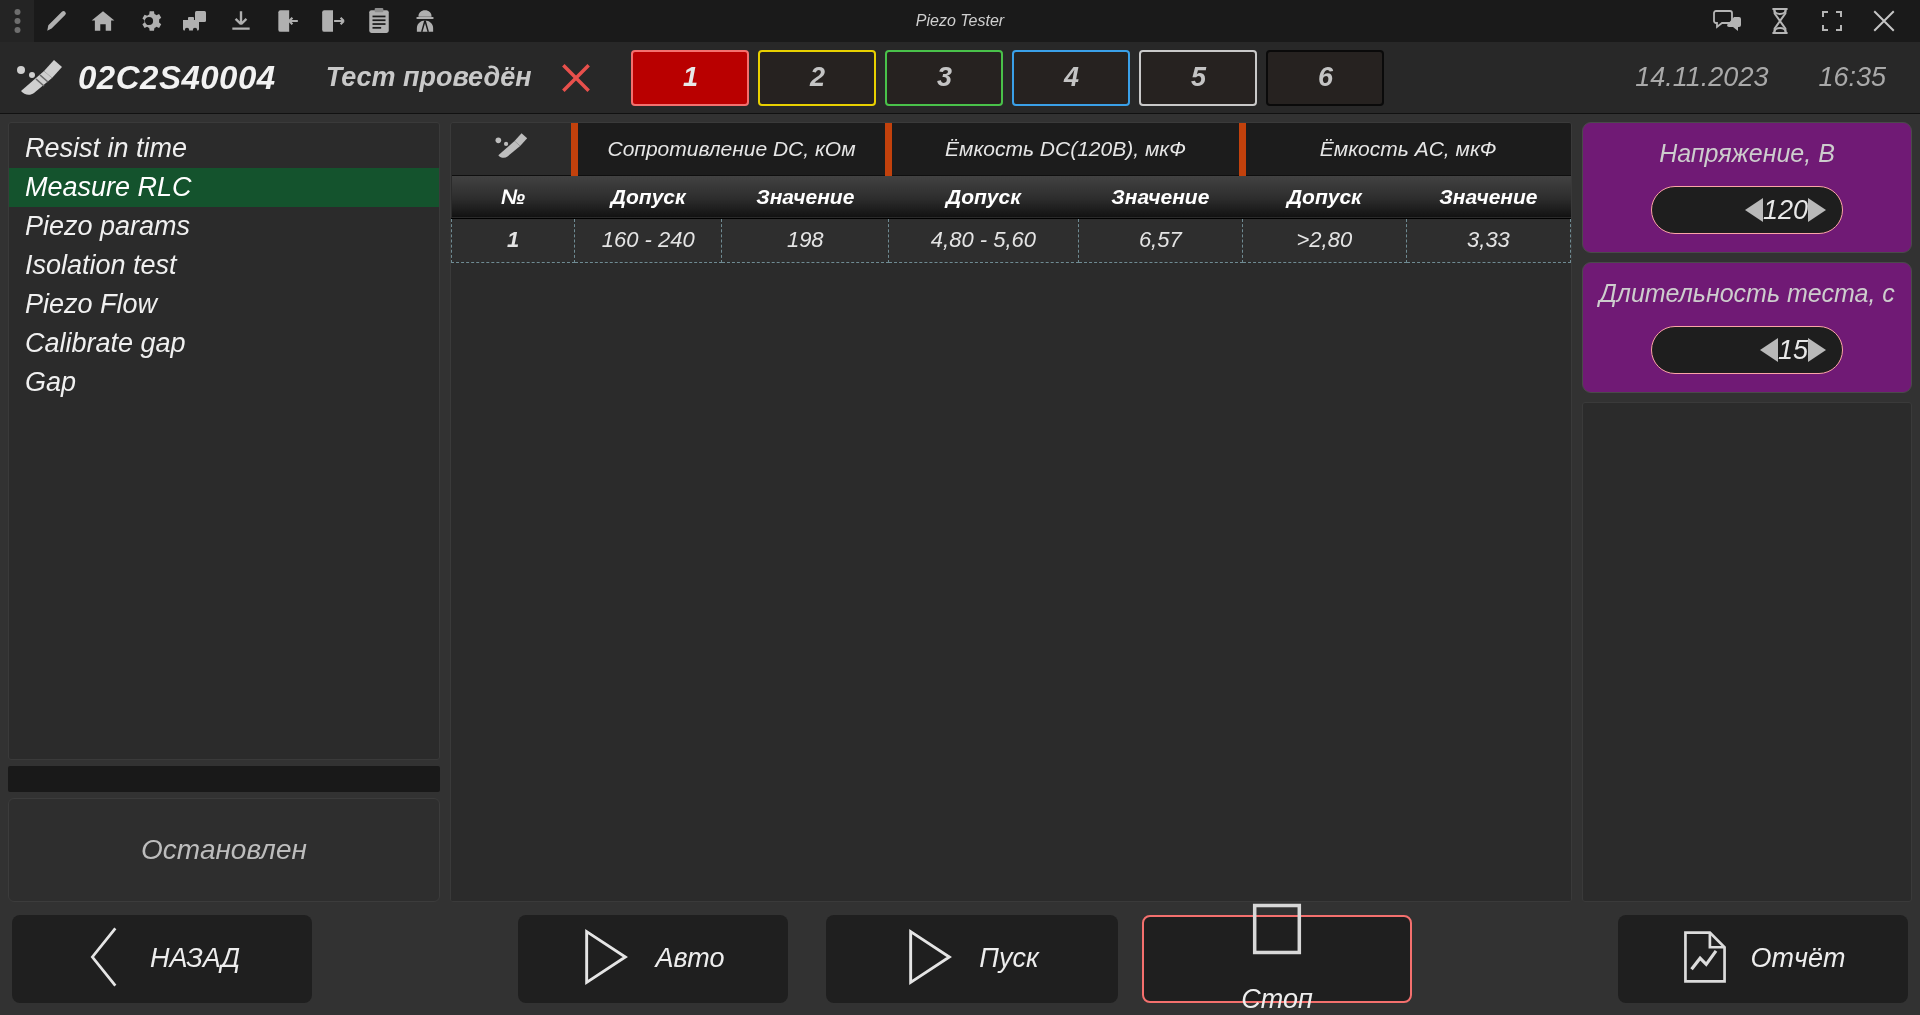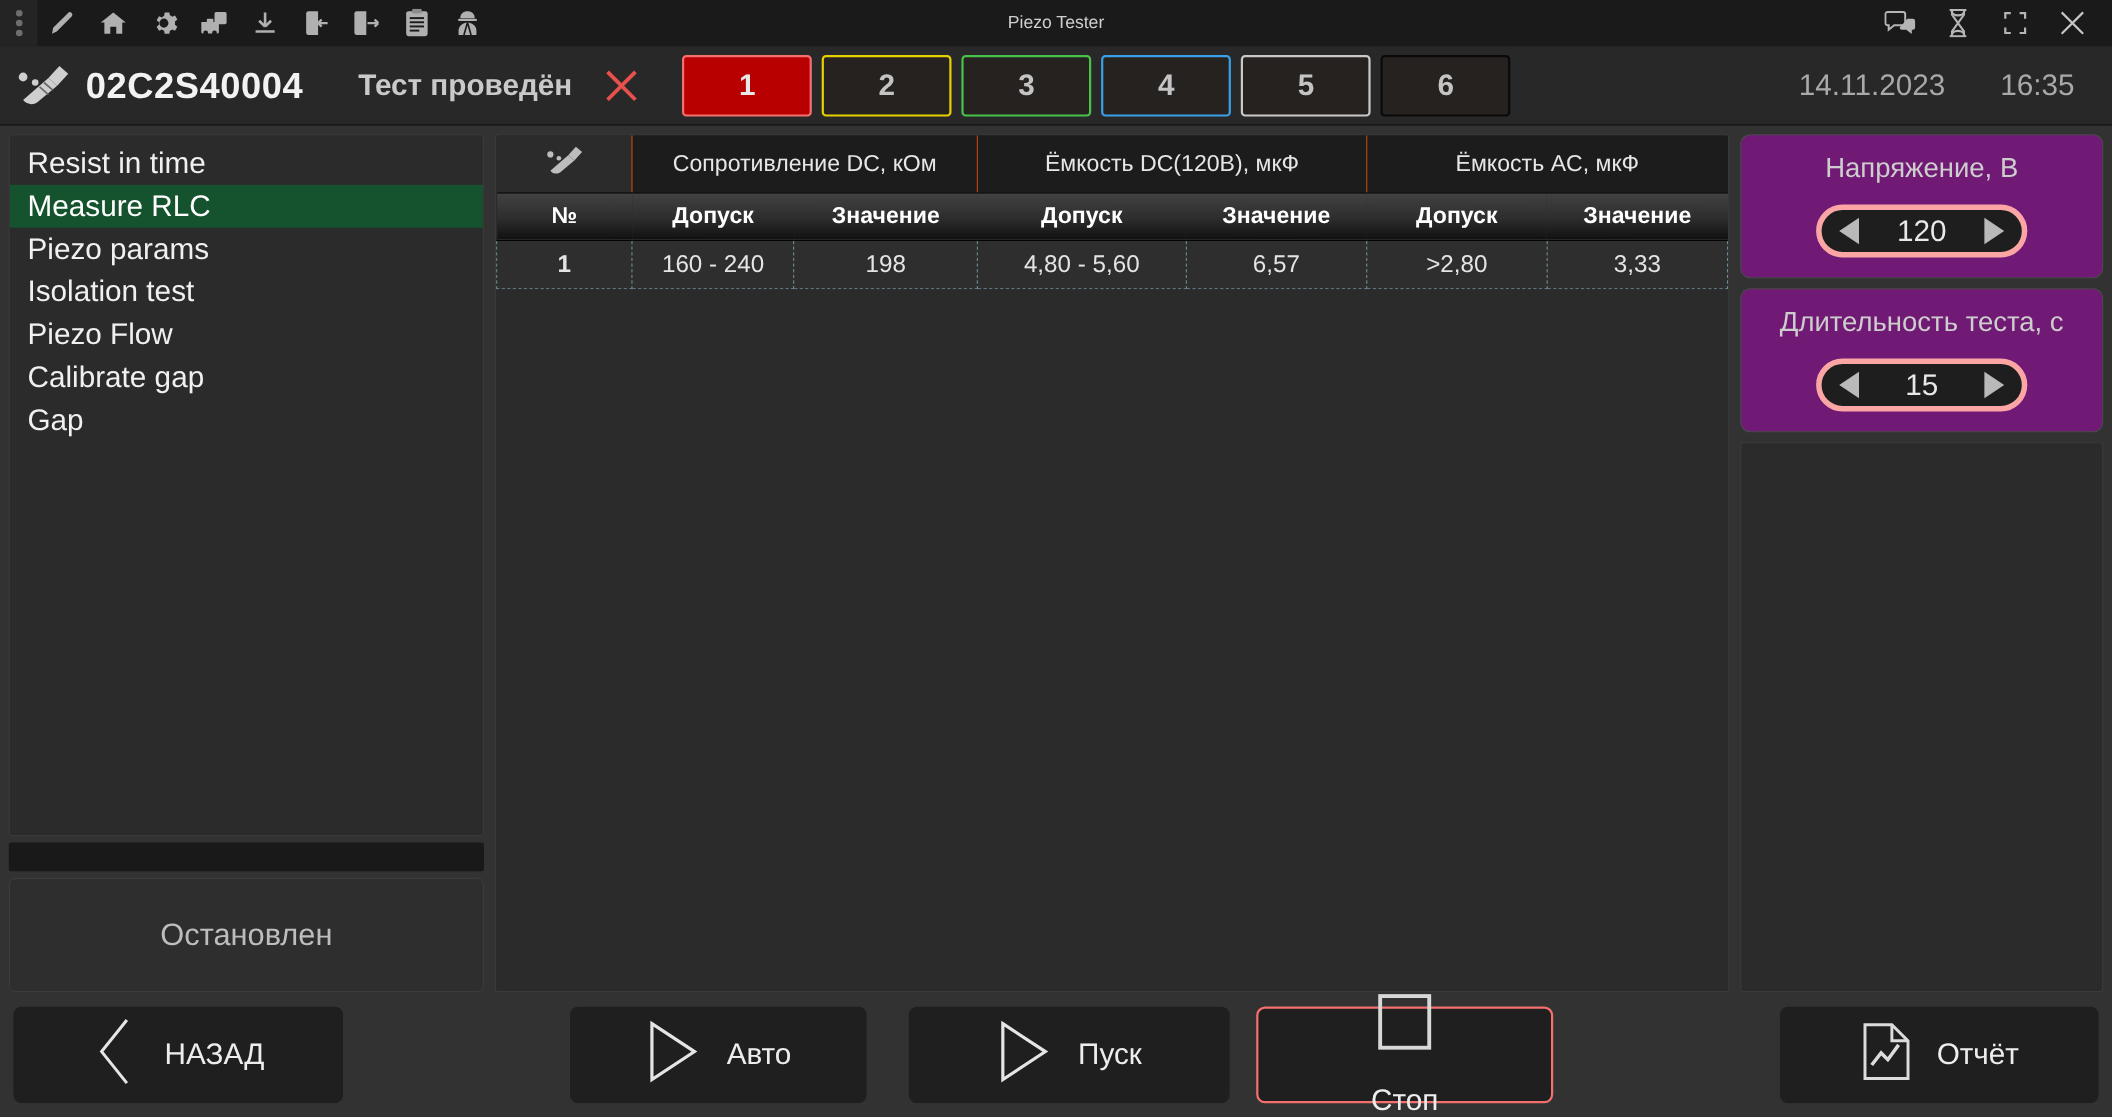--- a/index.html
+++ b/index.html
@@ -3,21 +3,21 @@
 <meta charset="utf-8">
 <style>
   * { box-sizing: border-box; margin: 0; padding: 0; }
   html, body {
     width: 1920px; height: 1015px;
     background: #323232;
     font-family: "Liberation Sans", sans-serif;
     overflow: hidden;
     color: #d8d8d8;
   }
-  #app { width: 1920px; height: 1015px; display: flex; flex-direction: column; background: #323232; }
+  #app { width: 1920px; height: 1015px; display: flex; flex-direction: column; background: #323232; font-style: italic; }
 
   
   .titlebar {
     height: 42px; background: #1a1a1a; display: flex; align-items: center;
     flex: 0 0 42px; position: relative;
   }
   .tb-left { display: flex; align-items: center; height: 100%; }
   .tb-icon {
     width: 46px; height: 42px; display: flex; align-items: center; justify-content: center;
   }
@@ -79,21 +79,21 @@
   }
 
   
   .main {
     flex: 1 1 auto; background: #2b2b2b; border: 1px solid #3a3a3a; border-radius: 3px;
     display: flex; flex-direction: column; min-width: 0; overflow: hidden;
   }
   table.grid { width: 100%; border-collapse: collapse; table-layout: fixed; }
   .grp-row th {
     background: #1c1c1c; height: 52px; font-size: 21px; font-weight: normal; color: #e6e6e6;
-    border-left: 1px solid #c2410c; border-bottom: 1px solid #0f0f0f; padding: 0 4px;
+    border-left: 7px solid #c2410c; border-bottom: 1px solid #0f0f0f; padding: 0 4px;
     white-space: nowrap; overflow: hidden;
   }
   .grp-row th.corner { background: #2b2b2b; border-left: none; }
   .sub-row th {
     height: 43px; font-size: 21px; font-weight: bold; color: #ffffff;
     background: linear-gradient(180deg, #424242 0%, #2d2d2d 55%, #111111 100%);
     border-bottom: 1px solid #000; padding: 0 3px; white-space: nowrap;
   }
   .data-row td {
     height: 44px; font-size: 22px; color: #e4e4e4; text-align: center;
@@ -104,22 +104,22 @@
 
   
   .params { width: 330px; flex: 0 0 330px; display: flex; flex-direction: column; gap: 9px; }
   .param-card {
     background: #701a75; border: 1px solid #4a4a4a; border-radius: 9px;
     padding: 16px 10px 18px 10px; display: flex; flex-direction: column;
     align-items: center; gap: 18px;
   }
   .param-label { font-size: 25px; color: #cdcdcd; white-space: nowrap; }
   .stepper {
-    width: 192px; height: 48px; border: 5px solid #fca5a5; border-radius: 24px;
-    background: #1e1e1e; display: flex; align-items: center; justify-content: space-between;
+    width: 192px; height: 48px; border: 1px solid #fca5a5; border-radius: 24px;
+    background: #1e1e1e; display: flex; align-items: center; justify-content: flex-end;
     padding: 0 16px;
   }
   .stepper .arrow { width: 0; height: 0; }
   .arrow.left { border-top: 12px solid transparent; border-bottom: 12px solid transparent; border-right: 18px solid #b9b9b9; }
   .arrow.right { border-top: 12px solid transparent; border-bottom: 12px solid transparent; border-left: 18px solid #b9b9b9; }
   .stepper .val { font-size: 27px; color: #e8e8e8; }
   .params-rest { flex: 1 1 auto; background: #2b2b2b; border: 1px solid #3a3a3a; border-radius: 3px; }
 
   
   .footer {

